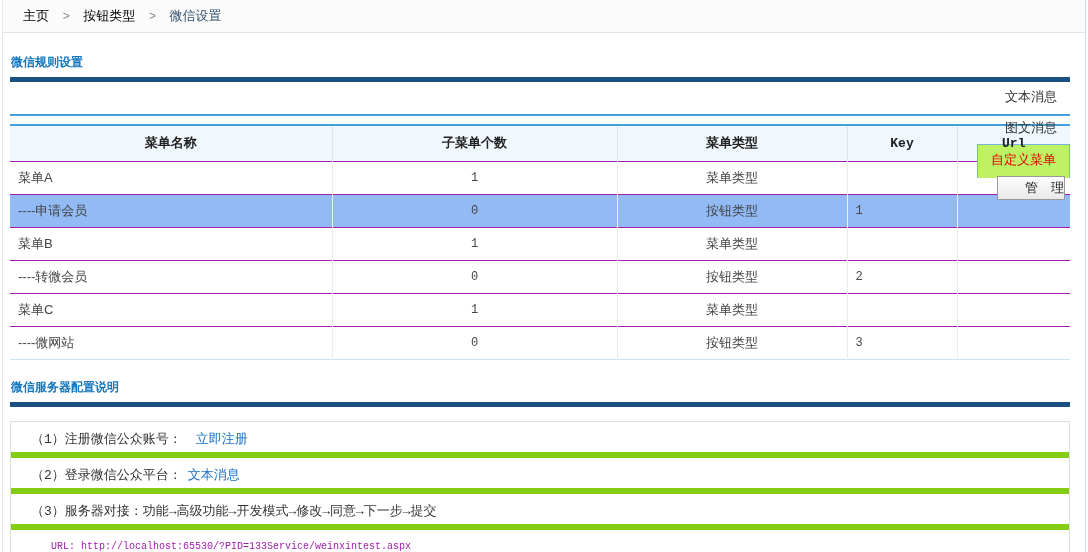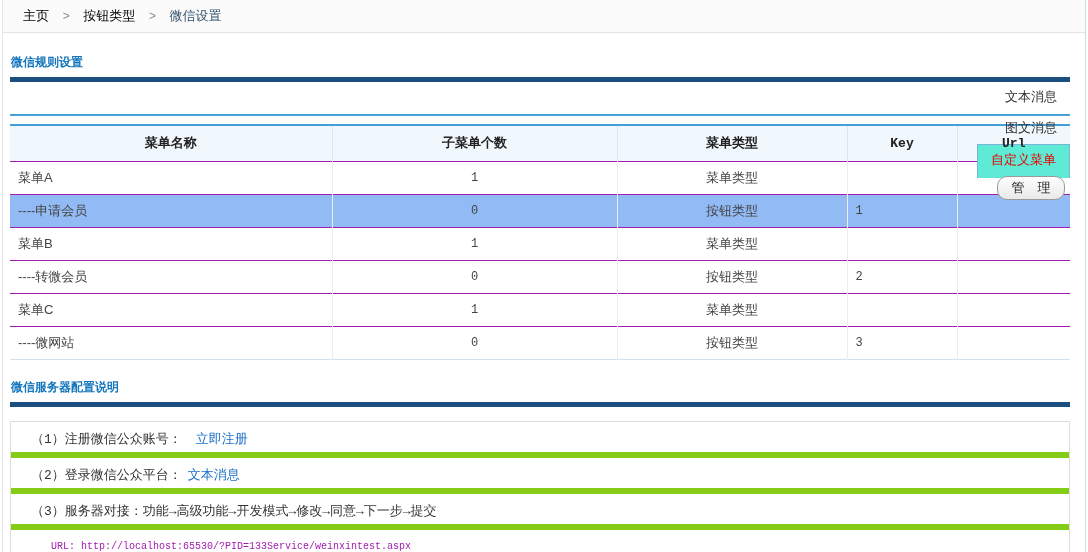--- a/index.html
+++ b/index.html
@@ -43,27 +43,27 @@
     display:flex;align-items:flex-end;height:34px;
     border-bottom:2px solid var(--tab-line);
     padding-left:7px;
     flex-direction:column;
   }
   .tab{
     display:inline-block;padding:6px 13px 7px 13px;color:#333;
     cursor:pointer;
   }
   .tab.active{
-    border:1px solid #7ab4d9;border-bottom:none;background:#5eead4;
+    border:1px solid #7ab4d9;border-bottom:none;background:#bef264;
     color:var(--active-tab-text);margin-bottom:-2px;padding-bottom:9px;margin-left:12px;
   }
   .manage-btn{
     margin-left:auto;margin-bottom:4px;margin-right:5px;
-    width:68px;height:24px;line-height:22px;text-align:center;
-    border:1px solid #9a9a9a;border-radius:10px;color:#222;
+    width:68px;height:24px;line-height:22px;text-align:right;
+    border:1px solid #9a9a9a;border-radius:0;color:#222;
     background:linear-gradient(#fefefe,#e9e9e9);cursor:pointer;
   }
   
   table.menu-table{
     width:100%;border-collapse:collapse;margin-top:8px;
     border-top:2px solid #42a0d8;border-bottom:1px solid #cfe2ef;
     table-layout:fixed;
   }
   .menu-table th{
     background:var(--header-bg);height:36px;font-weight:bold;

